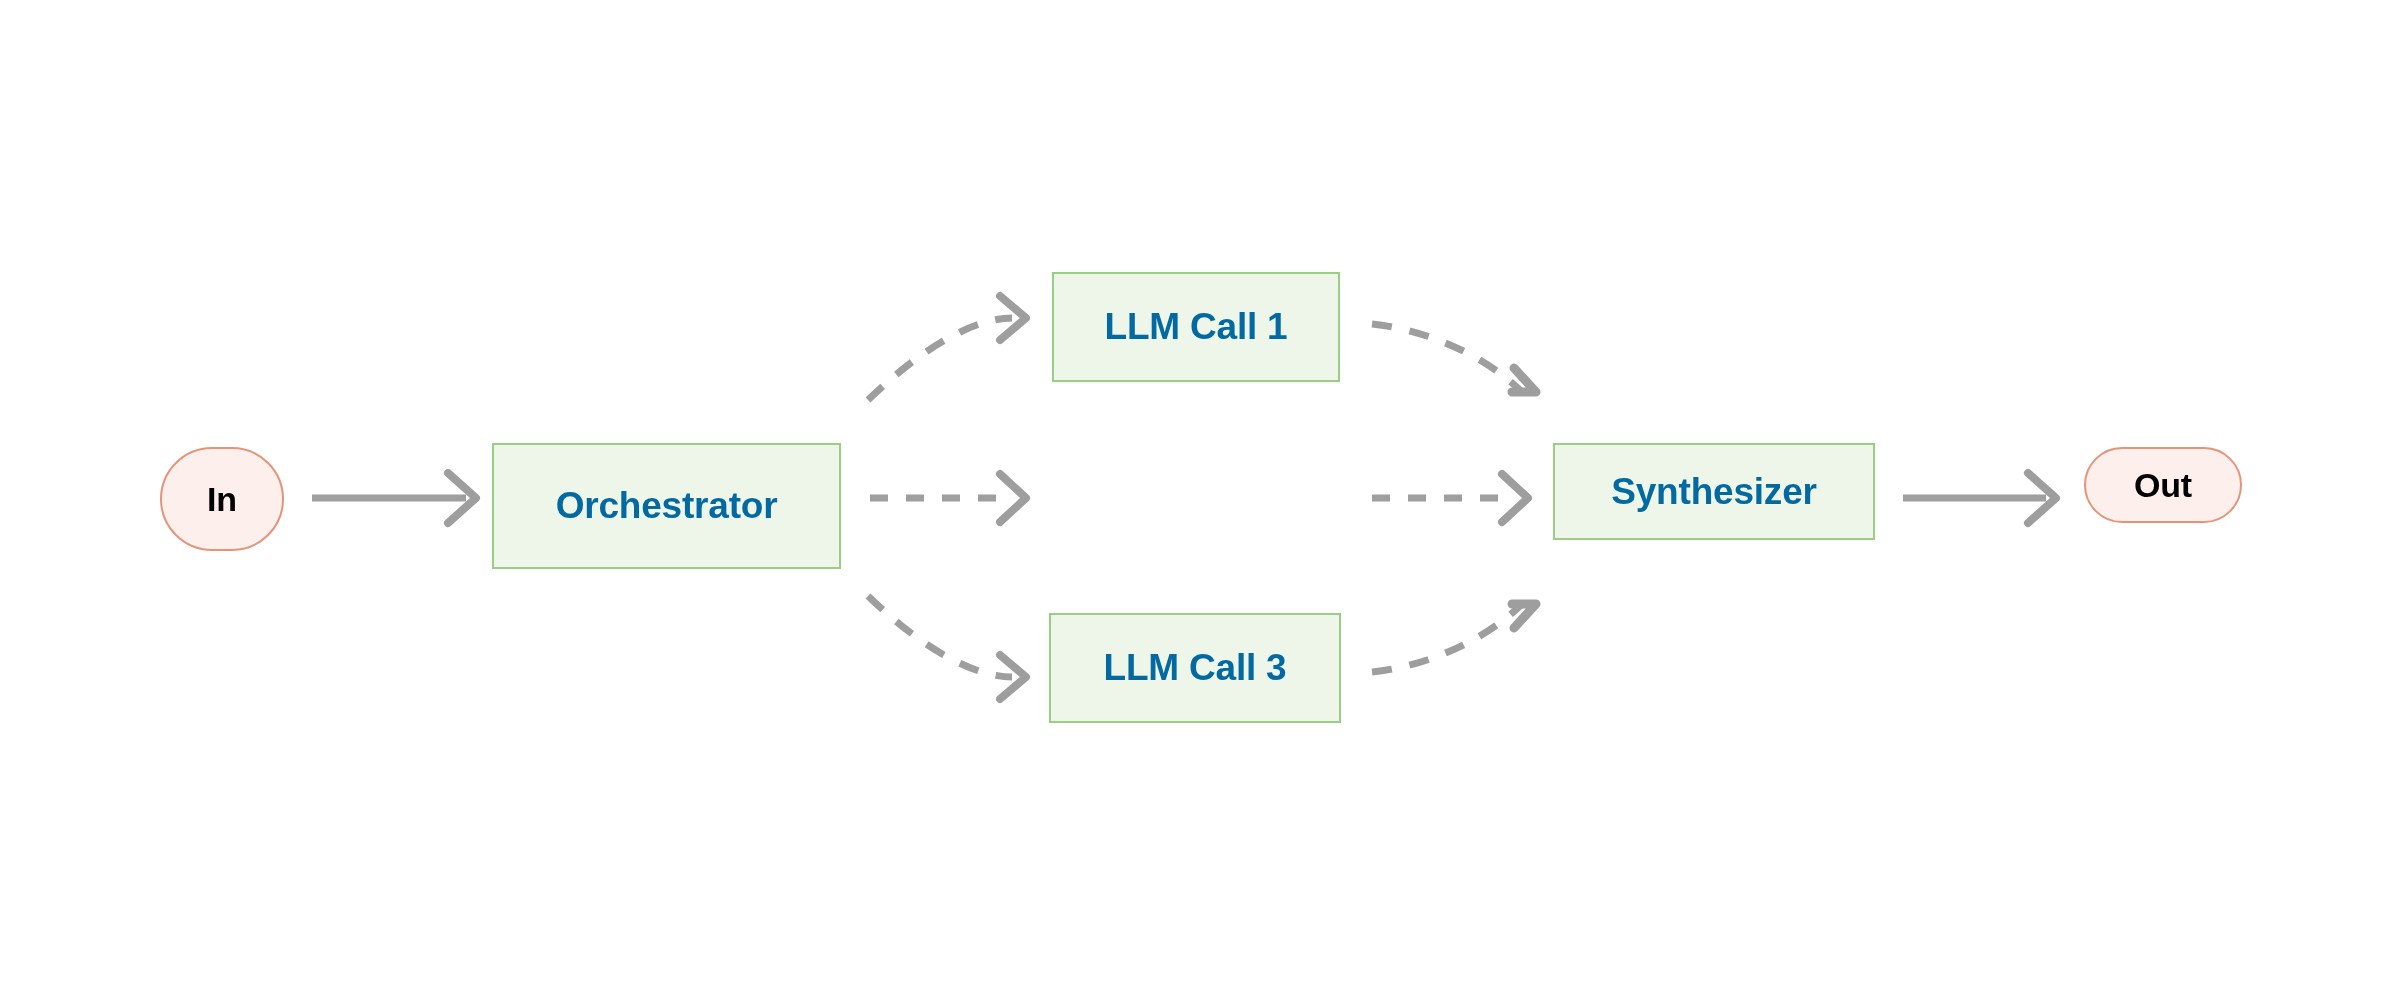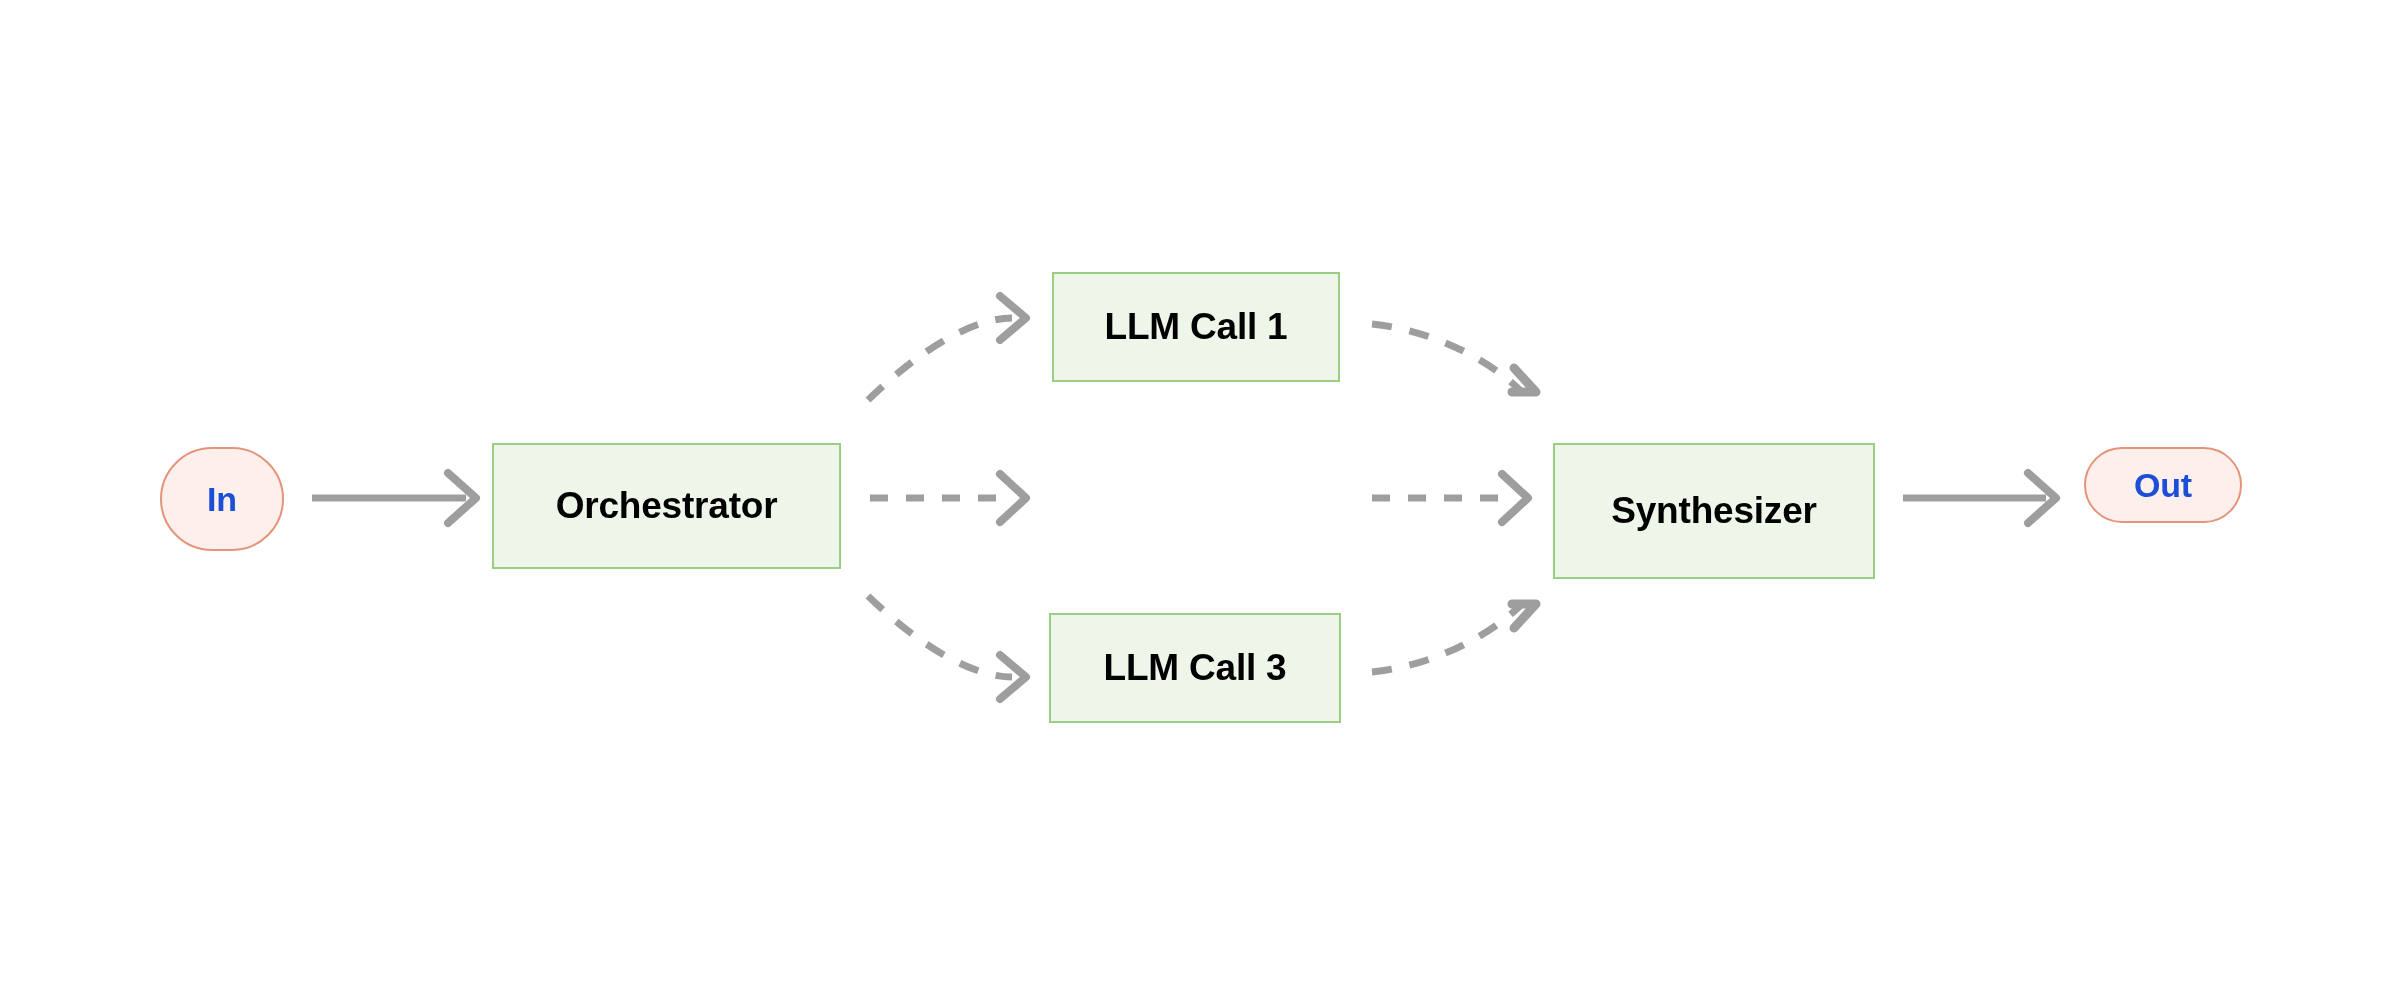--- a/index.html
+++ b/index.html
@@ -33,31 +33,31 @@
     z-index: 2;
   }
   .node-label {
     white-space: nowrap;
     letter-spacing: -0.2px;
   }
   
   .terminal {
     background: #fdf0ec;
     border: 2px solid #e49479;
-    color: #1d4ed8;
+    color: #000000;
   }
   .terminal .node-label {
     font-size: 34px;
     font-weight: 700;
   }
   
   .process {
     background: #eef5e9;
     border: 2px solid #9bce85;
-    color: #000000;
+    color: #0369a1;
     justify-content: center;
   }
   .process .node-label {
     font-size: 37px;
     font-weight: 700;
   }
 </style>
 </head>
 <body>
 
@@ -116,21 +116,21 @@
 
   <div class="node process" style="left:1052px; top:272px; width:288px; height:110px;">
     <span class="node-label">LLM Call 1</span>
   </div>
 
 
   <div class="node process" style="left:1049px; top:613px; width:292px; height:110px;">
     <span class="node-label">LLM Call 3</span>
   </div>
 
-  <div class="node process" style="left:1553px; top:443px; width:322px; height:136px;">
+  <div class="node process" style="left:1553px; top:443px; width:322px; height:97px;">
     <span class="node-label">Synthesizer</span>
   </div>
 
   <div class="node terminal" style="left:2084px; top:447px; width:158px; height:76px; border-radius:52px;">
     <span class="node-label">Out</span>
   </div>
 
 </div>
 
 </body></html>

